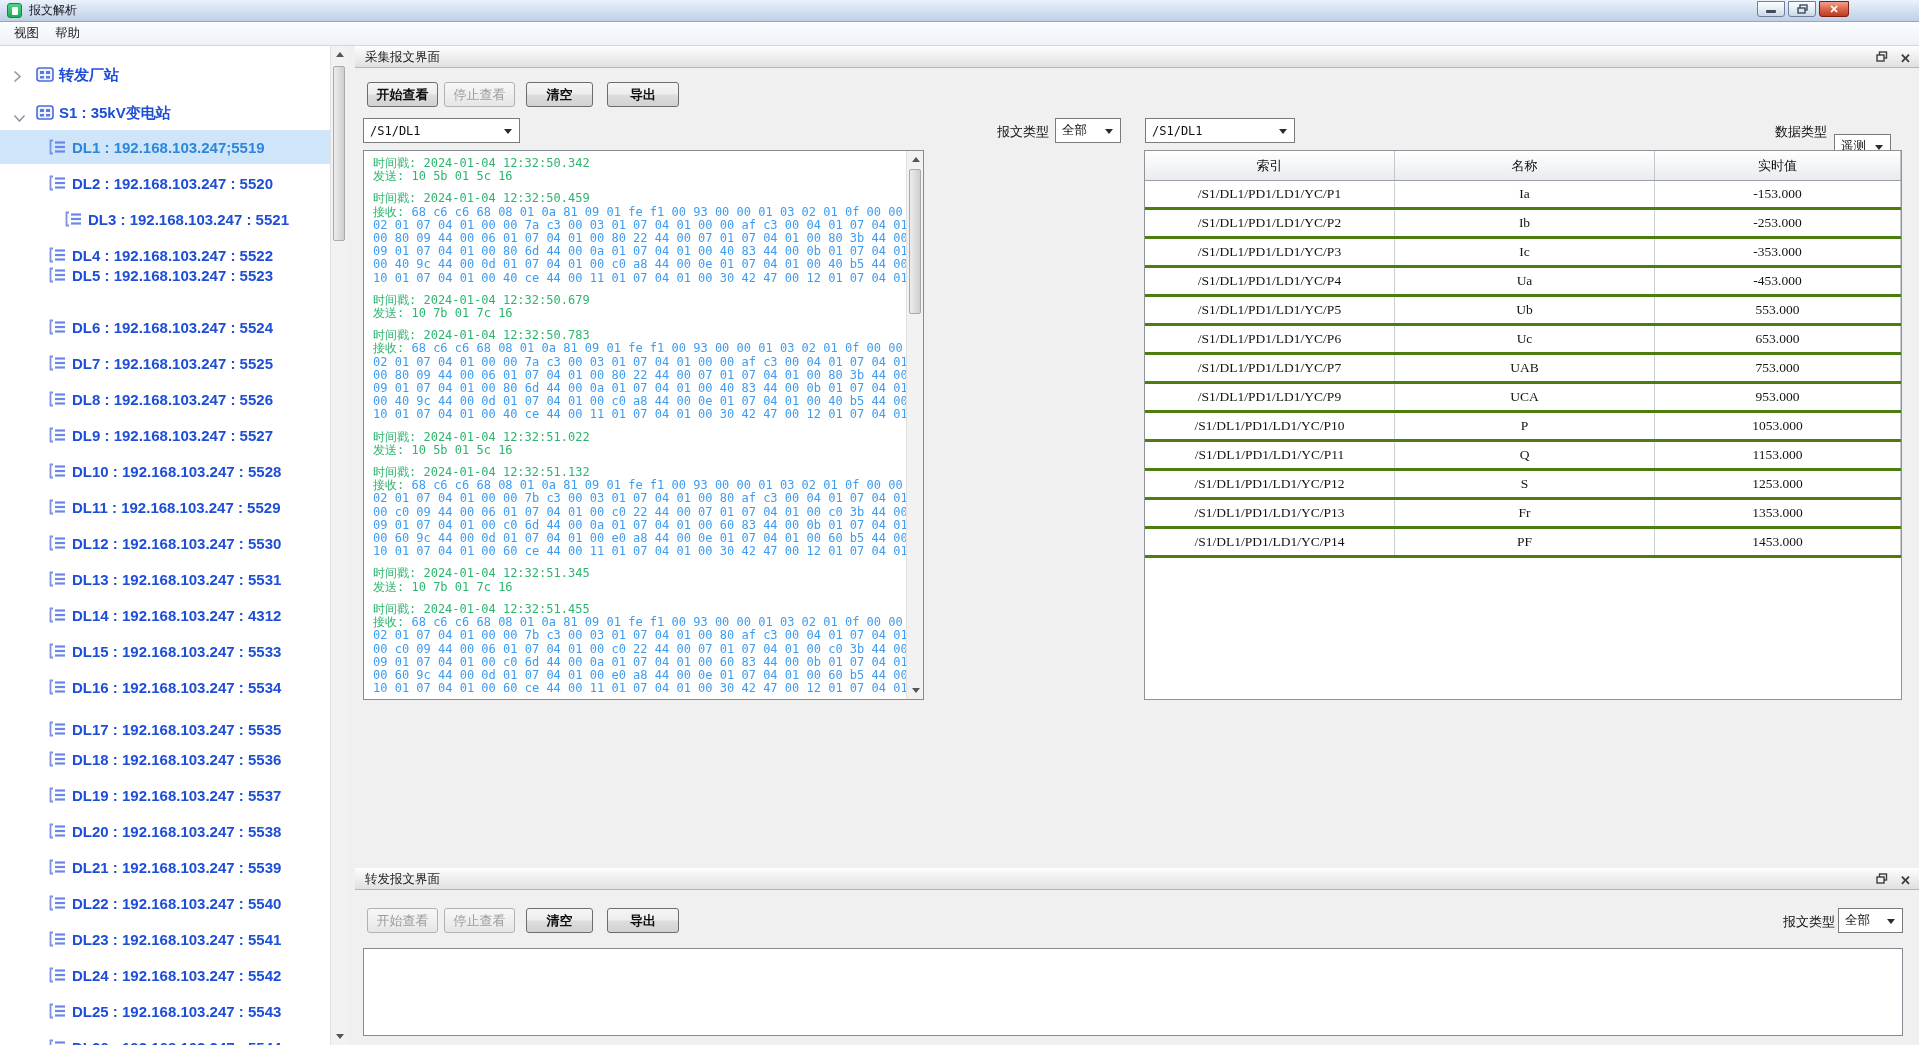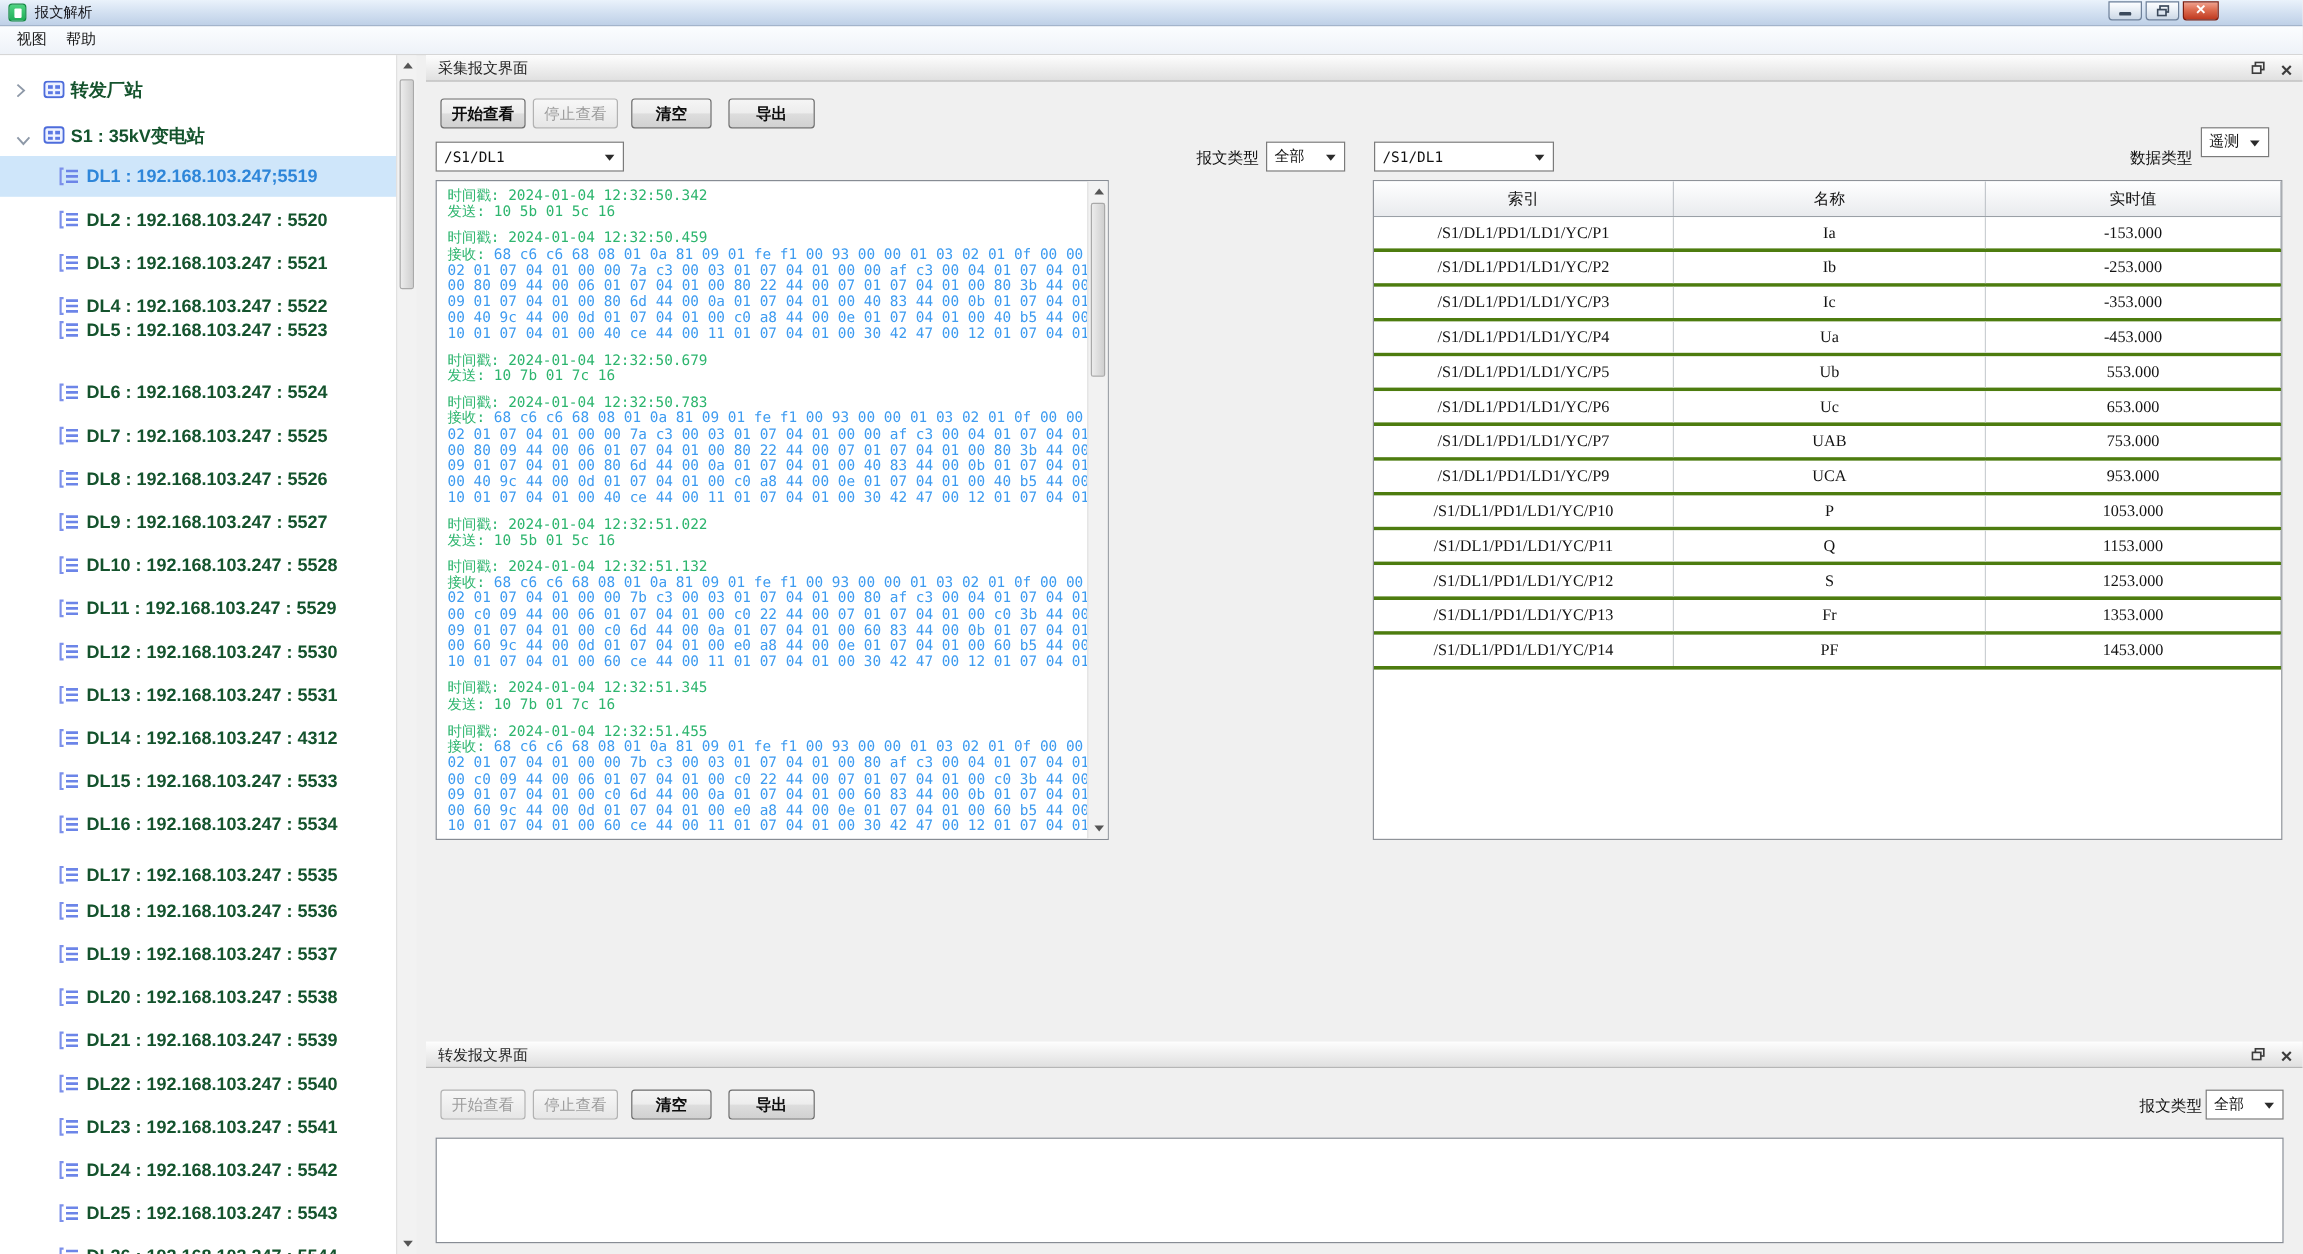--- a/index.html
+++ b/index.html
@@ -22,21 +22,21 @@
   .winbtn.close{background:linear-gradient(#efa18e,#dd6c50 45%,#bf3a20);border-color:#7c1e10;width:30px}
   .winbtn.close .x{color:#fff;font-size:11px;font-weight:bold;line-height:1}
   .menubar{position:absolute;left:0;top:22px;width:100%;height:24px;
     background:linear-gradient(#fbfdff,#eef2f8);border-bottom:1px solid #d6d6d6;
     display:flex;align-items:center;padding-left:6px;font-size:12.5px;color:#1a1a1a}
   .menu-item{padding:3px 8px}
 
   
   .tree{position:absolute;left:0;top:46px;width:330px;height:999px;background:#fff;overflow:hidden}
   .tree-row{position:absolute;left:0;width:330px;height:34px;display:flex;align-items:center;
-    font-weight:bold;font-size:15px;color:#14532d}
+    font-weight:bold;font-size:15px;color:#1d4ed8}
   .tree-row.selected{background:#cfe6fa;color:#2e86d9}
   .tree-row .chev{position:absolute;left:13px;top:11px}
   .tree-row .s-icon{position:absolute;left:36px;top:9px}
   .tree-row.root .lbl{padding-left:59px}
   .tree-row.dev .d-icon{position:absolute;left:48px;top:9px}
   .tree-row.dev .lbl{padding-left:72px}
   .vscroll{position:absolute;background:#f2f2f2;border-left:1px solid #e1e1e1}
   .tree-scroll{left:330px;top:46px;width:17px;height:999px}
   .sb-btn{position:absolute;left:0;width:17px;height:17px;display:flex;align-items:center;justify-content:center}
   .sb-thumb{position:absolute;left:2px;width:12px;background:linear-gradient(90deg,#ececec,#cfcfcf);
@@ -165,21 +165,21 @@
         </div>
         <div class="tree-row dev" style="top: 120px;">
           <span class="d-icon"><svg width="19" height="16" viewBox="0 0 19 16">
               <path d="M5 1.5 H2.5 V14.5 H5" fill="none" stroke="#7c90ea" stroke-width="1.8"></path>
               <line x1="7" y1="3.5" x2="17" y2="3.5" stroke="#6c85e8" stroke-width="2.2"></line>
               <line x1="7" y1="8" x2="17" y2="8" stroke="#6c85e8" stroke-width="2.2"></line>
               <line x1="7" y1="12.5" x2="17" y2="12.5" stroke="#6c85e8" stroke-width="2.2"></line>
             </svg></span>
           <span class="lbl">DL2 : 192.168.103.247 : 5520</span>
         </div>
-        <div class="tree-row dev" style="top: 156px;">
+        <div class="tree-row dev" style="top: 156px; margin-left: 16px;">
           <span class="d-icon"><svg width="19" height="16" viewBox="0 0 19 16">
               <path d="M5 1.5 H2.5 V14.5 H5" fill="none" stroke="#7c90ea" stroke-width="1.8"></path>
               <line x1="7" y1="3.5" x2="17" y2="3.5" stroke="#6c85e8" stroke-width="2.2"></line>
               <line x1="7" y1="8" x2="17" y2="8" stroke="#6c85e8" stroke-width="2.2"></line>
               <line x1="7" y1="12.5" x2="17" y2="12.5" stroke="#6c85e8" stroke-width="2.2"></line>
             </svg></span>
           <span class="lbl">DL3 : 192.168.103.247 : 5521</span>
         </div>
         <div class="tree-row dev" style="top: 192px;">
           <span class="d-icon"><svg width="19" height="16" viewBox="0 0 19 16">
@@ -427,21 +427,21 @@
     <span class="flabel" style="left:642px;top:77px">报文类型</span>
     <div class="combo" style="left:700px;top:72px;width:66px">
       <span>全部</span>
         <span class="carrow"></span>
     </div>
     <div class="combo mono" style="left:790px;top:72px;width:150px">
       <span>/S1/DL1</span>
         <span class="carrow"></span>
     </div>
     <span class="flabel" style="left:1420px;top:77px">数据类型</span>
-    <div class="combo" style="left:1479px;top:60px;width:57px">
+    <div class="combo" style="left:1479px;top:88px;width:57px">
       <span>遥测</span>
         <span class="carrow"></span>
     </div>
 
     <div class="logbox">
       <div class="logtext" id="log-text"><div class="log-entry"><div class="green">时间戳: 2024-01-04 12:32:50.342</div><div><span class="green">发送: </span><span class="green">10 5b 01 5c 16</span></div></div><div class="log-entry"><div class="green">时间戳: 2024-01-04 12:32:50.459</div><div><span class="green">接收: </span><span class="blue">68 c6 c6 68 08 01 0a 81 09 01 fe f1 00 93 00 00 01 03 02 01 0f 00 00 01 01 07 04 01 00 00 16 c3 00
 02 01 07 04 01 00 00 7a c3 00 03 01 07 04 01 00 00 af c3 00 04 01 07 04 01 00 00 e1 c3 00 05 01 07 04 01
 00 80 09 44 00 06 01 07 04 01 00 80 22 44 00 07 01 07 04 01 00 80 3b 44 00 08 01 07 04 01 00 80 54 44 00
 09 01 07 04 01 00 80 6d 44 00 0a 01 07 04 01 00 40 83 44 00 0b 01 07 04 01 00 c0 8f 44 00 0c 01 07 04 01
 00 40 9c 44 00 0d 01 07 04 01 00 c0 a8 44 00 0e 01 07 04 01 00 40 b5 44 00 0f 01 07 04 01 00 c0 c1 44 00

